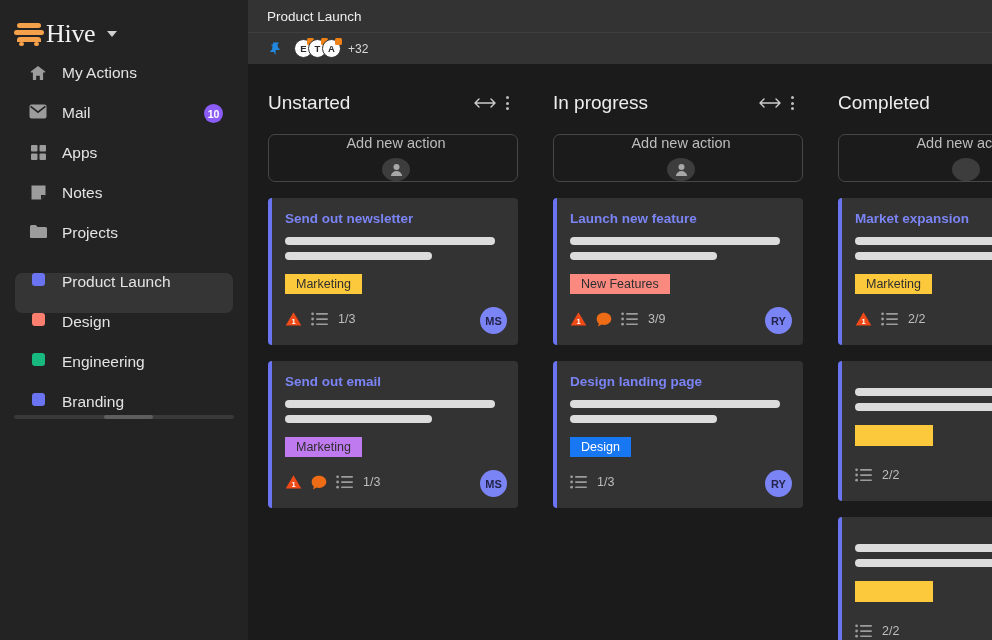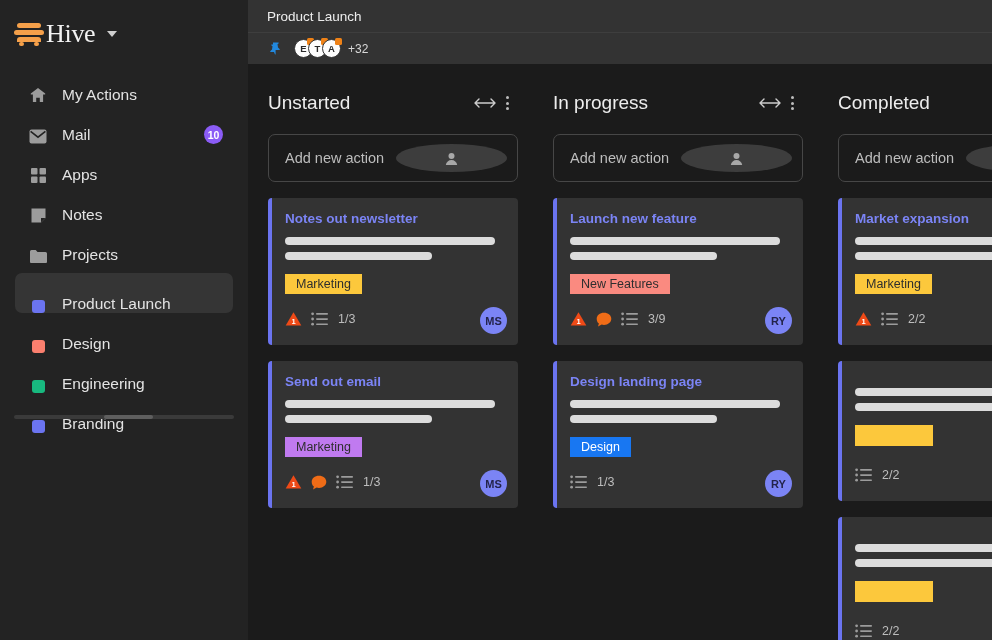--- a/index.html
+++ b/index.html
@@ -31,21 +31,21 @@
   .brand-logo i:nth-child(5) { top: 21px; left: 20px; width: 5px;  height: 4px; }
   .brand-name { font-size: 26px; color: #f2f2f2; letter-spacing: -0.3px; }
   .brand-caret {
     margin-left: 12px; width: 0; height: 0;
     border-left: 5px solid transparent; border-right: 5px solid transparent;
     border-top: 6px solid #cfcfcf;
   }
 
   .nav { margin-top: 10px; }
   .nav-item {
-    display: flex; align-items: flex-end; height: 40px;
+    display: flex; align-items: flex-start; height: 40px;
     margin: 0 15px; padding: 0 12px; border-radius: 7px;
     color: #e3e3e3; font-size: 15.5px; position: relative;
     cursor: pointer;
   }
   .nav-item.active { background: #353535; }
   .nav-ico { width: 22px; margin-right: 13px; display: flex; align-items: center; justify-content: center; }
   .dot { width: 13px; height: 13px; border-radius: 3px; display: block; }
   .badge {
     position: absolute; right: 10px;
     background: #8b5cf6; color: #fff; font-size: 10.5px; font-weight: bold;
@@ -87,21 +87,21 @@
   .col { width: 250px; flex: 0 0 250px; }
   .col-head { display: flex; align-items: center; height: 34px; margin-bottom: 14px; }
   .col-title { font-size: 19px; color: #ededed; flex: 1; }
   .col-ico { width: 22px; display: flex; align-items: center; justify-content: center; cursor: pointer; }
   .kebab { display: flex; flex-direction: column; gap: 2.5px; align-items: center; }
   .kebab i { width: 3px; height: 3px; border-radius: 50%; background: #bdbdbd; display: block; }
 
   .addbox {
     height: 48px; border: 1px solid #474747; border-radius: 7px;
     display: flex; align-items: center; padding: 0 10px 0 16px;
-    margin-bottom: 16px; cursor: pointer;
+    margin-bottom: 16px; cursor: pointer; flex-direction: column;
   }
   .addbox span { flex: 1; font-size: 14.5px; color: #bdbdbd; }
   .add-av {
     width: 28px; height: 28px; border-radius: 50%; background: #3d3d3d;
     display: flex; align-items: center; justify-content: center;
   }
 
   .card {
     background: #333333; border-radius: 4px; border-left: 4px solid #6b74f0;
     padding: 13px 14px 12px 13px; margin-bottom: 16px; position: relative;
@@ -274,21 +274,21 @@
           </div>
           <div class="addbox">
             <span>Add new action</span>
             <span class="add-av">
               <svg width="15" height="15" viewBox="0 0 15 15">
                 <circle cx="7.5" cy="5" r="3" fill="#a8a8a8"></circle>
                 <path d="M1.8 14c.4-3 2.8-5 5.7-5s5.3 2 5.7 5z" fill="#a8a8a8"></path>
               </svg>
             </span>
           </div>
-          <div class="card"><div class="card-title">Notes out newsletter</div><div class="skel w1"></div><div class="skel w2"></div><div class="tag" style="background: rgb(252, 200, 60);">Marketing</div><div class="card-foot">
+          <div class="card"><div class="card-title">Send out newsletter</div><div class="skel w1"></div><div class="skel w2"></div><div class="tag" style="background: rgb(252, 200, 60);">Marketing</div><div class="card-foot">
               <span class="foot-ico">
                 <svg width="17" height="16" viewBox="0 0 17 16">
                   <path d="M8.5 1.3 16.3 14.6H.7z" fill="#ef4a17"></path>
                   <text x="8.5" y="13" text-anchor="middle" font-size="7.5" font-weight="bold" fill="#fff" font-family="Liberation Sans, sans-serif">1</text>
                 </svg>
               </span>
               <span class="foot-ico">
                 <svg width="17" height="14" viewBox="0 0 17 14">
                   <circle cx="1.6" cy="1.8" r="1.4" fill="#9c9c9c"></circle>
                   <circle cx="1.6" cy="7" r="1.4" fill="#9c9c9c"></circle>

